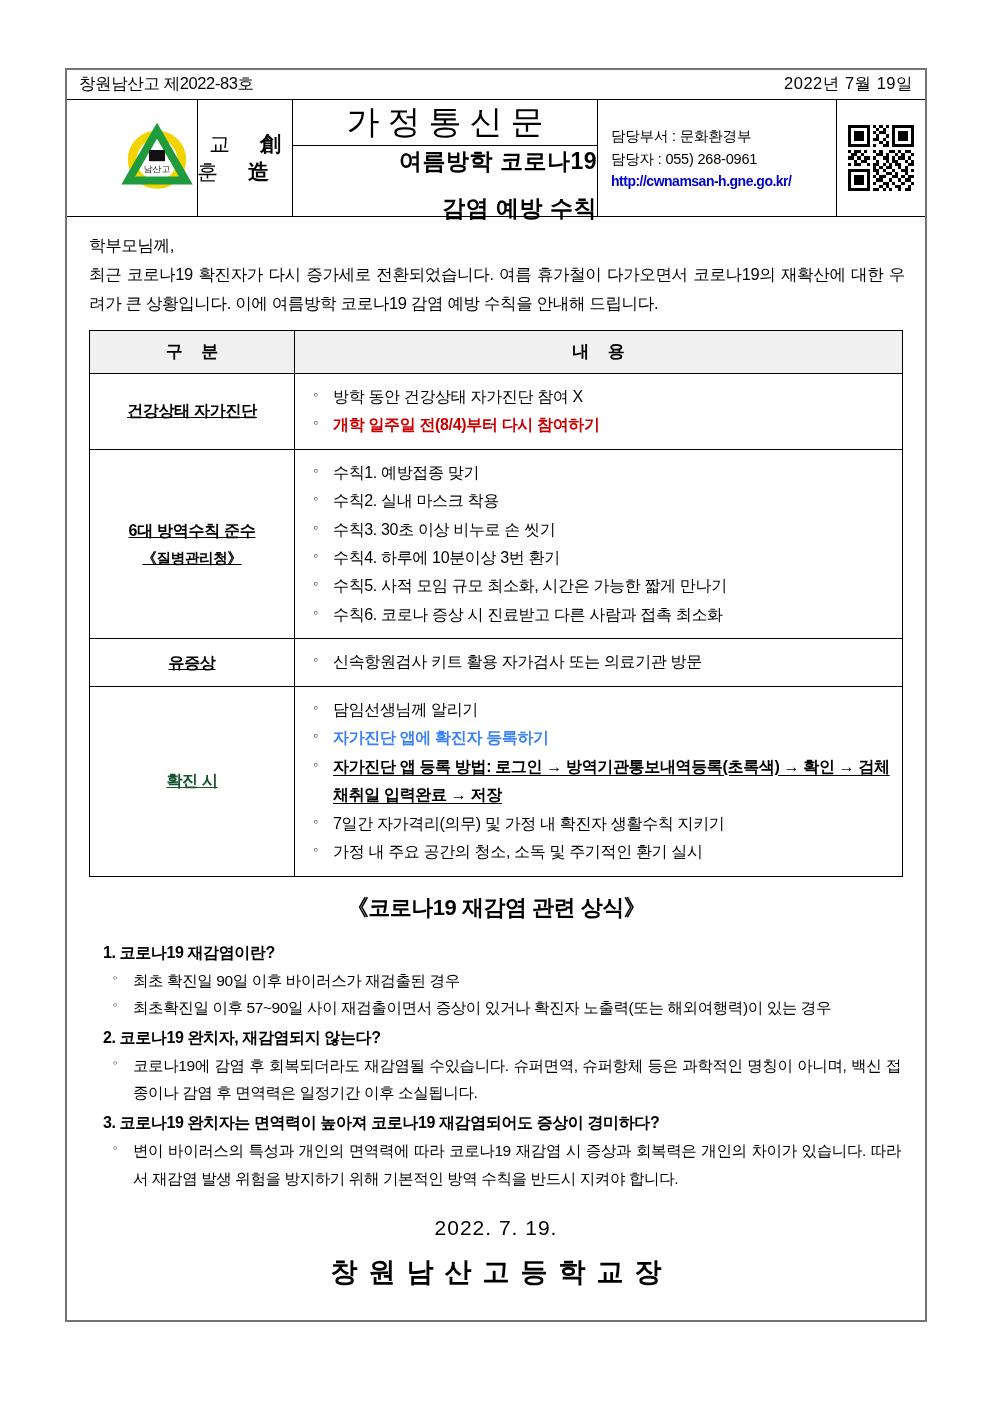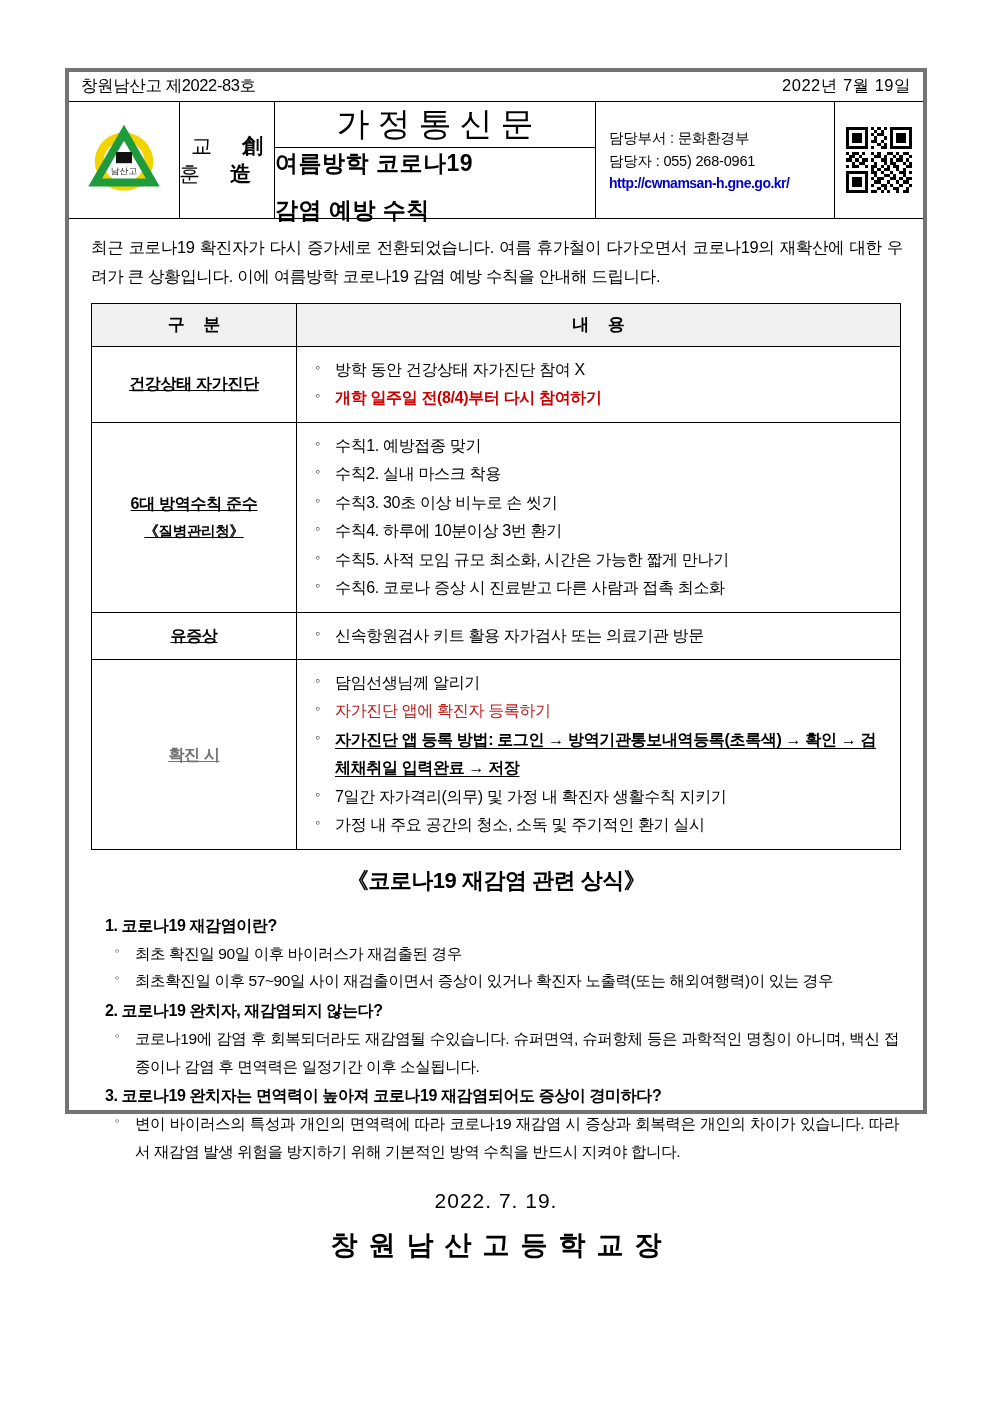--- a/index.html
+++ b/index.html
@@ -15,22 +15,22 @@
     color: #000000;
     -webkit-font-smoothing: antialiased;
   }
 
   
   #page {
     position: absolute;
     left: 65px;
     top: 68px;
     width: 862px;
-    height: 1046px;
-    border: 4px solid #737373;
+    height: 1254px;
+    border: 2px solid #737373;
     box-sizing: border-box;
     background: #fff;
   }
 
   
   .masthead {
     border-bottom: 1.5px solid #000;
   }
   .mast-top {
     display: flex;
@@ -46,23 +46,24 @@
 
   .mast-main {
     display: flex;
     align-items: stretch;
     height: 116px;
   }
   .cell-logo {
     width: 110px;
     display: flex;
     align-items: center;
-    justify-content: center;
+    justify-content: flex-end;
     border-right: 1.5px solid #000;
     flex: 0 0 110px;
+    padding-left: 20px;
   }
   .cell-motto {
     width: 94px;
     flex: 0 0 94px;
     border-right: 1.5px solid #000;
     display: flex;
     align-items: center;
     justify-content: center;
     gap: 6px;
   }
@@ -88,21 +89,21 @@
     border-bottom: 1.5px solid #000;
     font-size: 33px;
     letter-spacing: 8px;
     text-indent: 8px;
     font-weight: 400;
   }
   .title-sub {
     flex: 1 1 auto;
     display: flex;
     flex-direction: column;
-    align-items: flex-start;
+    align-items: flex-end;
     justify-content: center;
     gap: 16px;
   }
   .title-sub div {
     font-size: 23px;
     font-weight: 700;
     letter-spacing: 0.5px;
   }
 
   .cell-contact {
@@ -171,40 +172,40 @@
     letter-spacing: -0.3px;
     line-height: 1.6;
     text-decoration: underline;
   }
   td.cat .sub {
     display: block;
     font-size: 14.5px;
     font-weight: 700;
     margin-top: 3px;
   }
-  td.cat.red { color: #737373; }
+  td.cat.red { color: #14532d; }
   td.body { padding: 9px 10px 9px 16px; }
 
   ul.bl { list-style: none; margin: 0; padding: 0; }
   ul.bl > li {
     position: relative;
     padding-left: 22px;
     font-size: 16px;
     line-height: 1.78;
     letter-spacing: -0.35px;
   }
   ul.bl > li::before {
     content: "\25E6";
     position: absolute;
     left: 2px;
     top: -1px;
     font-size: 14px;
     color: #333;
   }
-  li.red  { color: #b91c1c; }
+  li.red  { color: #3b82f6; font-weight: bold; }
   li.redbold { color: #cc0000; font-weight: 700; }
   li.ul-underline span.u {
     text-decoration: underline;
     text-underline-offset: 3px;
     font-weight: 700;
   }
   li.small { font-size: 15.5px; }
 
   
   .faq-title {
@@ -406,20 +407,21 @@
             <rect x="16" y="20" width="1" height="1"></rect>
               <rect x="18" y="20" width="2" height="1"></rect>
           </g>
         </svg>
       </div>
 
     </div>
   </div>
 
   <div class="intro">
+    <div>학부모님께,</div>
     <div>최근 코로나19 확진자가 다시 증가세로 전환되었습니다. 여름 휴가철이 다가오면서 코로나19의 재확산에 대한 우려가 큰 상황입니다. 이에 여름방학 코로나19 감염 예방 수칙을 안내해 드립니다.</div>
   </div>
 
   <div class="tbl-wrap">
     <table class="main">
       <colgroup>
           <col class="col-cat">
           <col>
         </colgroup>
       <thead>

